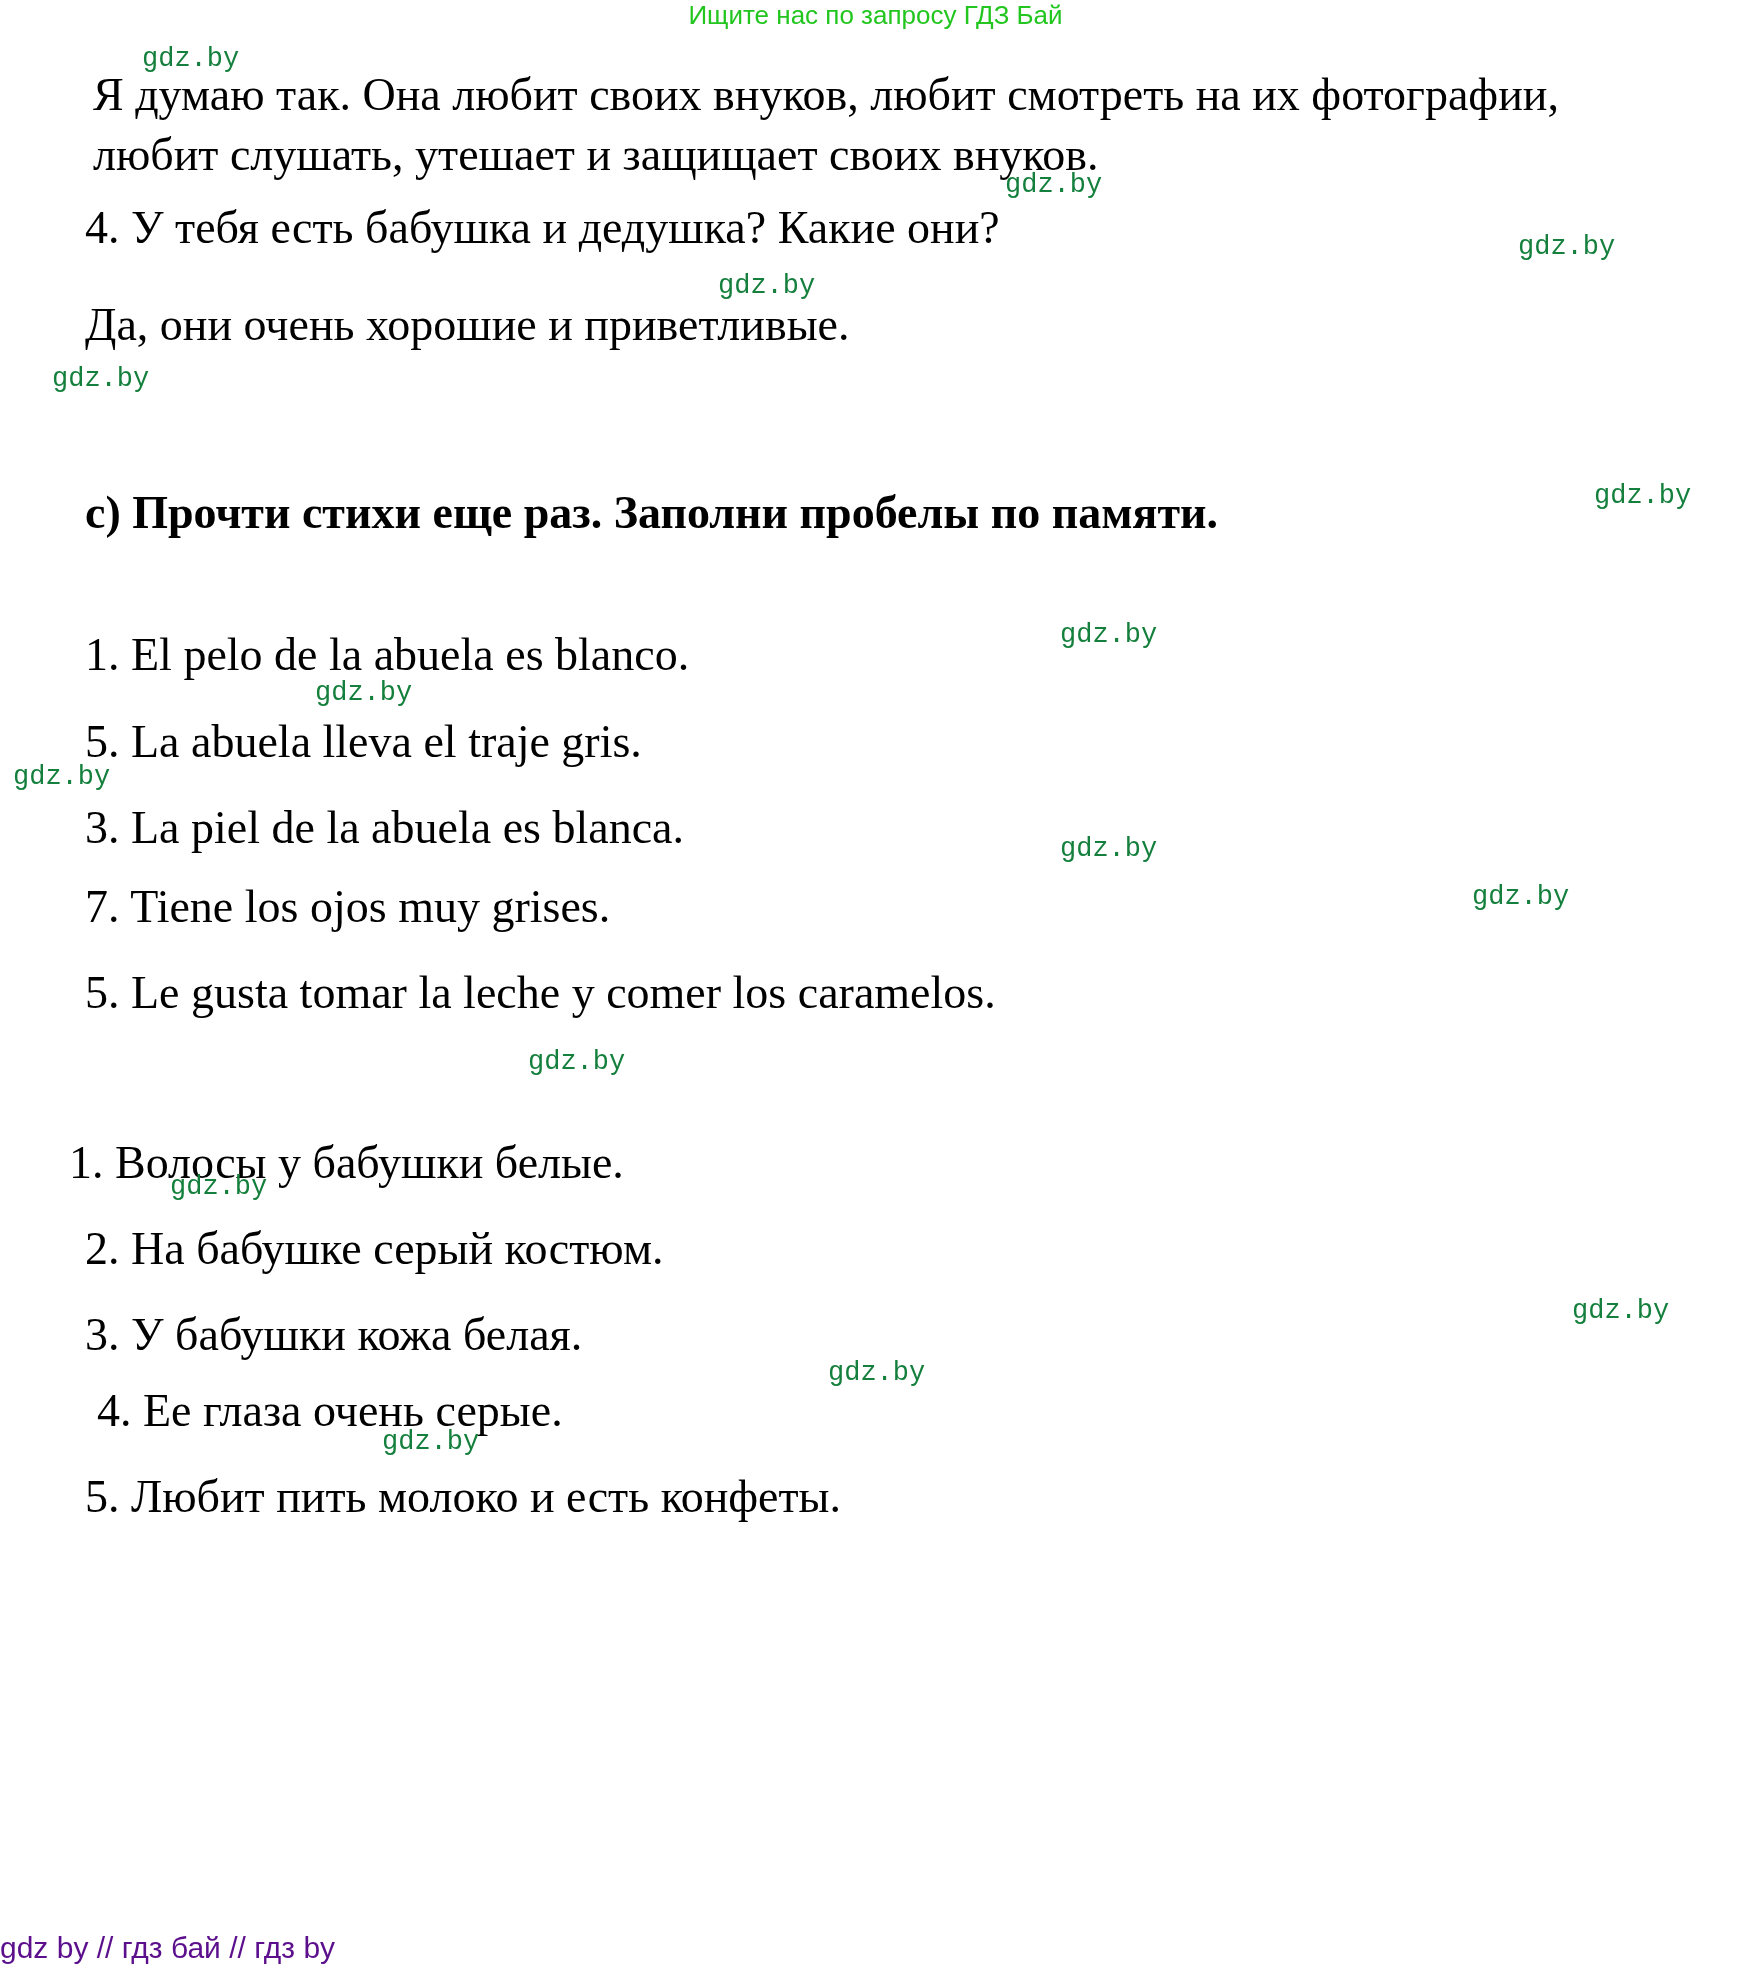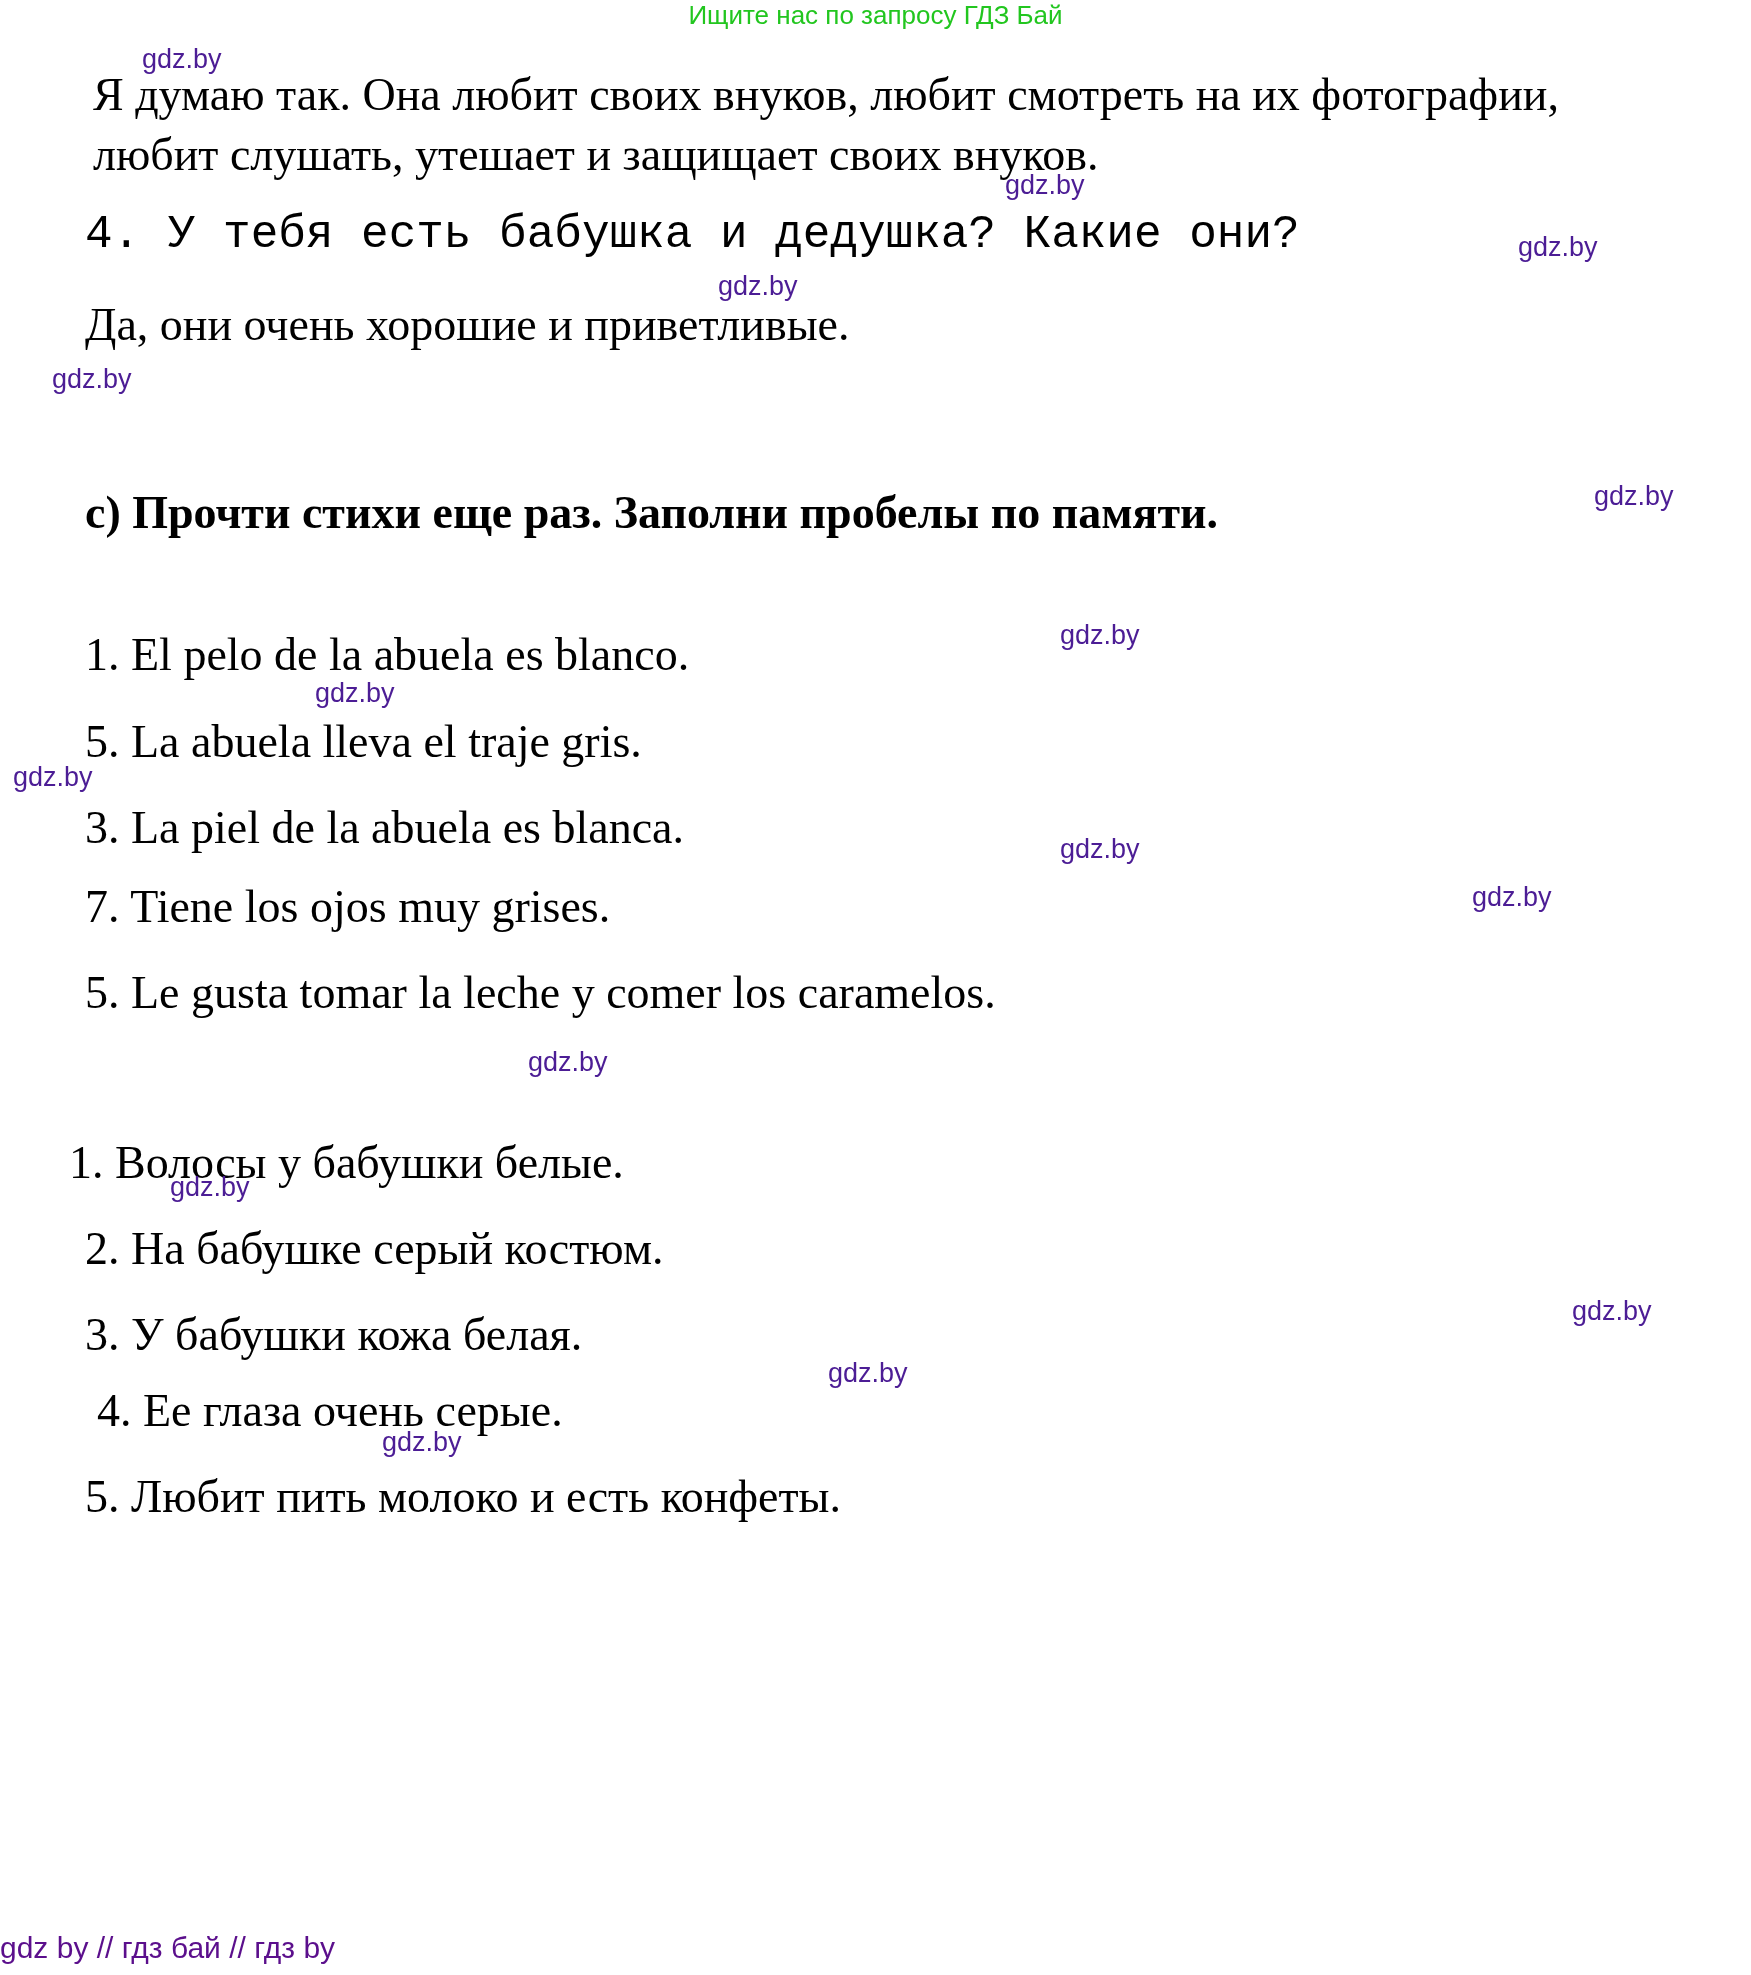--- a/index.html
+++ b/index.html
@@ -26,24 +26,24 @@
     font-family: "Liberation Sans", sans-serif;
     font-size: 26px;
     line-height: 30px;
     color: #22c61f;
     white-space: nowrap;
   }
 
   
   .wm {
     position: absolute;
-    font-family: Liberation Sans, sans-serif;
+    font-family: Liberation Mono, monospace;
     font-size: 27px;
     line-height: 30px;
-    color: #4c1d95;
+    color: #15803d;
     white-space: nowrap;
   }
 
   
   .doc {
     position: absolute;
     left: 0;
     top: 0;
     width: 1751px;
   }
@@ -77,21 +77,21 @@
 </style>
 </head>
 <body>
 
 <div class="promo-banner">Ищите нас по запросу ГДЗ Бай</div>
 
 <div class="doc">
 
   <div class="para" style="left:85px; top:65px; width:1600px;margin-left:8px;">Я думаю так. Она любит своих внуков, любит смотреть на их фотографии, любит слушать, утешает и защищает своих внуков.</div>
 
-  <div class="para" style="left:85px; top:205px; width:1400px;font-family:Liberation Mono, monospace;">4. У тебя есть бабушка и дедушка? Какие они?</div>
+  <div class="para" style="left:85px; top:198px; width:1400px;">4. У тебя есть бабушка и дедушка? Какие они?</div>
 
   <div class="para" style="left:85px; top:295px; width:1400px;">Да, они очень хорошие и приветливые.</div>
 
   <div class="para bold" style="left:85px; top:483px; width:1450px;">c) Прочти стихи еще раз. Заполни пробелы по памяти.</div>
 
   <div class="para" style="left:85px; top:625px; width:1300px;">1. El pelo de la abuela es blanco.</div>
 
   <div class="para" style="left:85px; top:712px; width:1300px;">5. La abuela lleva el traje gris.</div>
 
   <div class="para" style="left:85px; top:798px; width:1300px;">3. La piel de la abuela es blanca.</div>

